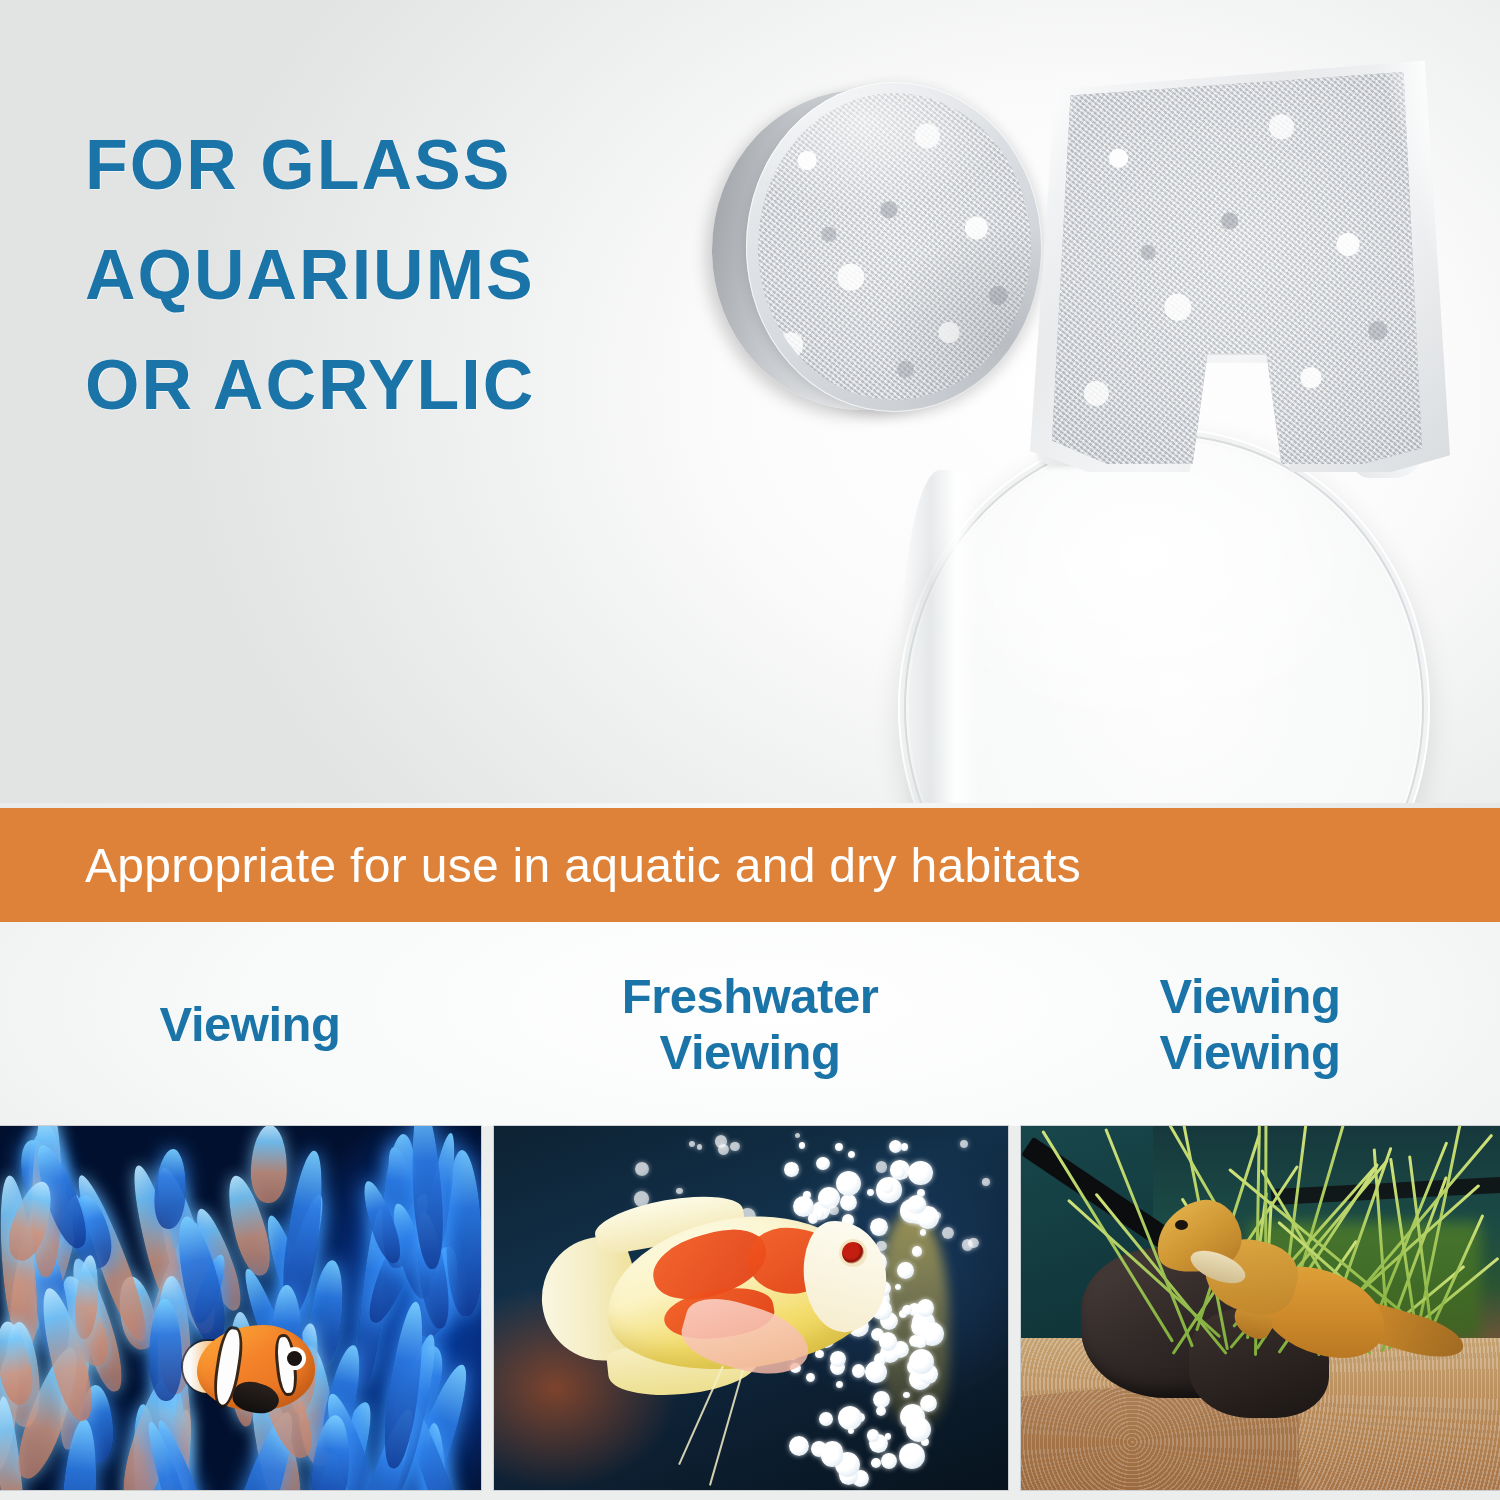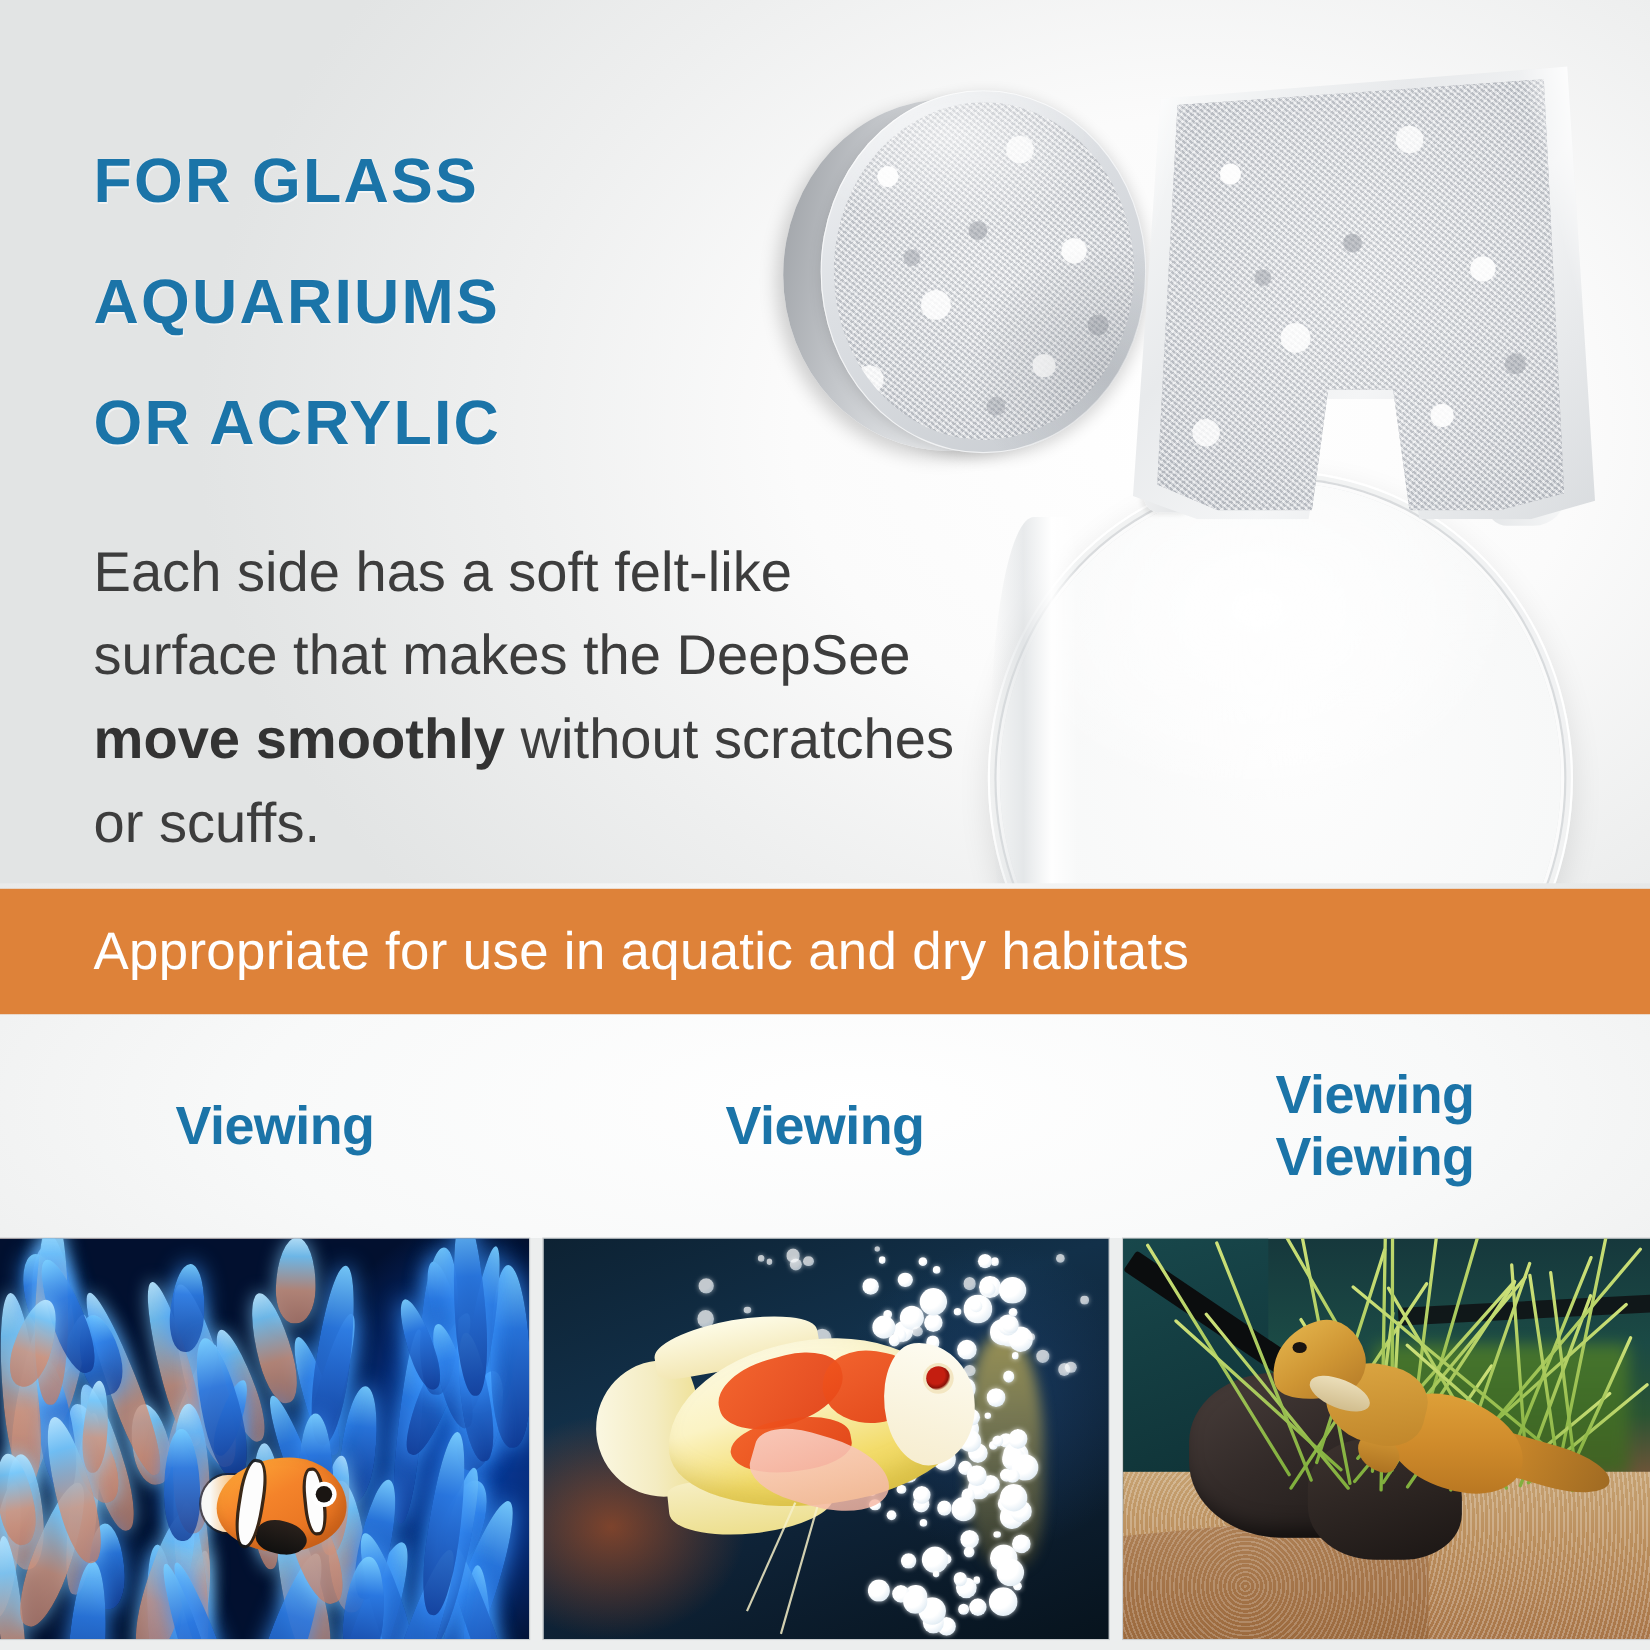--- a/index.html
+++ b/index.html
@@ -17,21 +17,21 @@
       radial-gradient(ellipse 900px 700px at 72% 48%, #ffffff 0%, #fbfbfb 40%, #eeefef 70%, #e2e4e4 100%),
       linear-gradient(120deg,#d4d6d6 0%,#e6e7e7 45%,#f6f7f7 100%);
     overflow:hidden;
   }
 
   
   #headline{
     position:absolute; left:85px; top:110px; z-index:6;
     color:#1b74a8;
     font-weight:bold;
-    font-size:57px;
+    font-size:70px;
     line-height:110px;
     letter-spacing:2px;
     text-shadow:0 0 1px rgba(255,255,255,.85), 1px 1px 0 rgba(255,255,255,.5);
   }
   #headline .hl-line{ display:block; white-space:nowrap; }
 
   
   #body-copy{
     position:absolute; left:85px; top:482px; z-index:6;
     width:790px;
@@ -452,34 +452,34 @@
       <div id="trapezoid-gloss"></div>
     </div>
   </div>
 
   <div id="headline">
     <span class="hl-line">FOR GLASS</span>
     <span class="hl-line">AQUARIUMS</span>
     <span class="hl-line">OR ACRYLIC</span>
   </div>
 
-  <div id="body-copy"><span>Each side has a soft felt-like surface that makes the DeepSee </span><b>move smoothly</b><span> without scratches or scuffs.</span></div>
 </div>
 
 <div id="top-sep"></div>
 
 <div id="orange-banner">
   <div id="banner-text">Appropriate for use in aquatic and dry habitats</div>
 </div>
 
 <div id="category-row">
   <div class="cat-col">
     <span class="cat-sub">Viewing</span>
   </div>
   <div class="cat-col">
+    <span>Freshwater</span>
     <span class="cat-sub">Viewing</span>
   </div>
   <div class="cat-col">
     <span>Viewing</span>
     <span class="cat-sub">Viewing</span>
   </div>
 </div>
 
 <div id="photo-strip">
 

